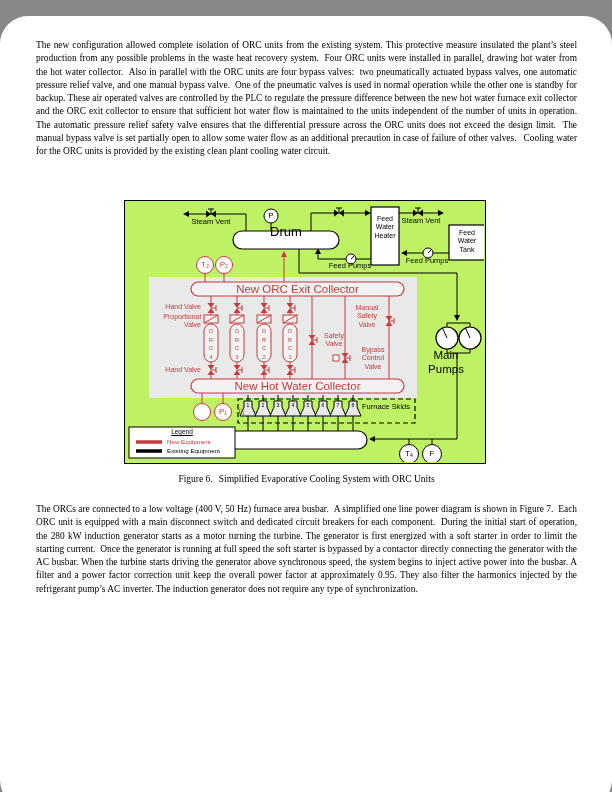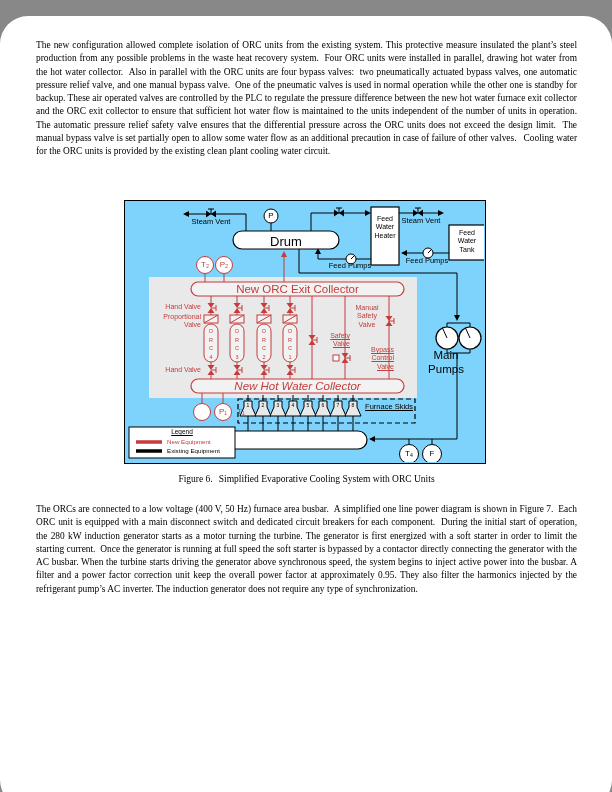--- a/index.html
+++ b/index.html
@@ -5,33 +5,33 @@
   * { margin:0; padding:0; box-sizing:border-box; }
   body { background:#888; font-family:"Liberation Serif", serif; }
   .page { position:relative; width:612px; height:792px; background:#fff; margin:16px auto; overflow:hidden;border-radius:28px; }
   .body-text { position:absolute; left:36px; width:541px; font-size:9.4px; line-height:13.3px; text-align:justify; color:#000; }
   .para1 { top:23px; }
   .para2 { top:487px; }
   .bold { font-weight:normal; }
   .caption { position:absolute; left:36px; top:458px; width:541px; text-align:center; font-size:9.5px; color:#000; }
   .caption .cap-text { margin-left:6px; }
 
-  .figure { position:absolute; left:124px; top:184px; width:362px; height:264px; border:1.5px solid #000; background:#7dd3fc; }
+  .figure { position:absolute; left:124px; top:184px; width:362px; height:264px; border:1.5px solid #000; background:#bef264; }
   .figure svg { position:absolute; left:0; top:0; }
 
   .lbl { position:absolute; font-family:"Liberation Sans", sans-serif; color:#000; text-align:center; white-space:pre-line; line-height:1.18; }
   .red { color:#c43c3c; }
   .s7  { font-size:7px; }
   .s75 { font-size:7.5px; }
   .s8  { font-size:8px; }
   .s11 { font-size:11.5px; }
   .s12 { font-size:12.5px; }
   .s13 { font-size:13px; }
   .right { text-align:right; }
-  .left  { text-align:right;text-decoration:underline; }
+  .left  { text-align:center; }
   .orc-lbl { font-size:5.5px; line-height:8.6px; color:#c43c3c; padding-top:3px; }
   .skid-num { font-size:5px; line-height:7px; }
   .legend-title { font-size:6.5px; text-decoration:underline; }
   .legend-item { font-size:6.2px; text-align:left; }
 </style>
 </head>
 <body>
 
 <div class="page">
 
@@ -240,21 +240,21 @@
 
       <g>
         <rect x="4" y="226" width="106" height="31" fill="#fff" stroke="#000"></rect>
         <line x1="11" y1="241" x2="37" y2="241" stroke="#c43c3c" stroke-width="3.5"></line>
         <line x1="11" y1="250" x2="37" y2="250" stroke="#000" stroke-width="3.5"></line>
       </g>
     </svg>
 
     <div class="lbl s75" style="left:58px; top:17px; width:56px;">Steam Vent</div>
     <div class="lbl s8" style="left:138px; top:10px; width:16px;">P</div>
-    <div class="lbl s13" style="left:108px; top:33px; width:106px;">Drum</div>
+    <div class="lbl s13" style="left:108px; top:23px; width:106px;">Drum</div>
     <div class="lbl s7" style="left:246px; top:14px; width:28px;">Feed
 Water
 Heater</div>
     <div class="lbl s75" style="left:270px; top:16px; width:52px;">Steam Vent</div>
     <div class="lbl s7" style="left:324px; top:28px; width:36px;">Feed
 Water
 Tank</div>
     <div class="lbl s75" style="left:276px; top:56px; width:52px;">Feed Pumps</div>
     <div class="lbl s75" style="left:196px; top:61px; width:58px;">Feed Pumps</div>
 
@@ -286,21 +286,21 @@
 3</div>
     <div class="lbl orc-lbl" style="left:132px; top:123px; width:14px;">O
 R
 C
 2</div>
     <div class="lbl orc-lbl" style="left:158px; top:123px; width:14px;">O
 R
 C
 1</div>
 
-    <div class="lbl s11 red" style="left:66px; top:179px; width:213px;font-style:italic;">New Hot Water Collector</div>
+    <div class="lbl s11 red" style="left:66px; top:179px; width:213px;">New Hot Water Collector</div>
     <div class="lbl s8 red" style="left:68px; top:206px; width:18px;padding-left:44px;">T₁</div>
     <div class="lbl s8 red" style="left:89px; top:206px; width:18px;">P₁</div>
 
     <div class="lbl s11" style="left:294px; top:148px; width:54px;">Main
 Pumps</div>
     <div class="lbl s75 left" style="left:234px; top:202px; width:54px;">Furnace Skids</div>
 
     <div class="lbl skid-num" style="left:119px; top:201px; width:8px;">1</div>
     <div class="lbl skid-num" style="left:134px; top:201px; width:8px;">2</div>
     <div class="lbl skid-num" style="left:149px; top:201px; width:8px;">3</div>

